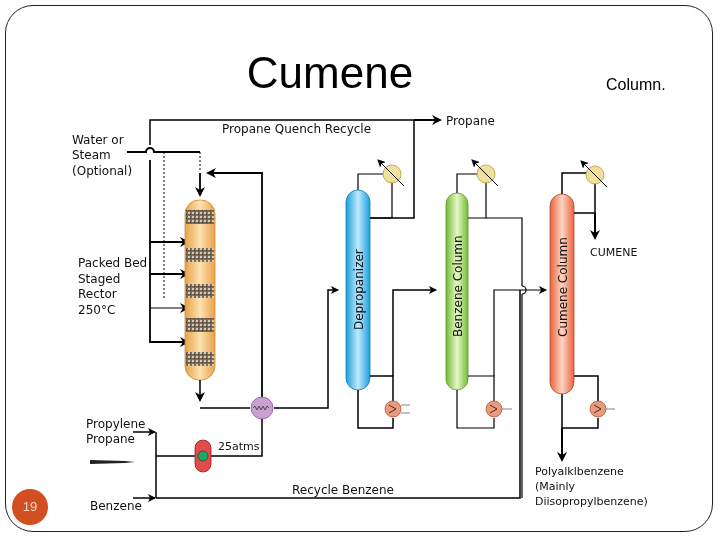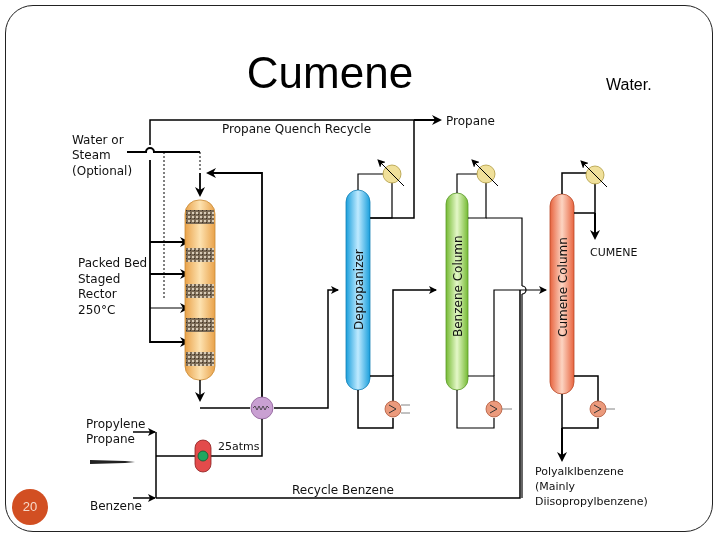--- a/index.html
+++ b/index.html
@@ -11,22 +11,22 @@
   svg { position:absolute; left:0; top:0; }
   .lbl { font-family:"DejaVu Sans", sans-serif; font-size:12px; fill:#111; }
   .lbl-sm { font-family:"DejaVu Sans", sans-serif; font-size:11px; fill:#111; }
   .col-lbl { font-family:"DejaVu Sans", sans-serif; font-size:12px; fill:#111; }
 </style>
 </head>
 <body>
 
 <div class="frame"></div>
 <div class="title">Cumene</div>
-<div class="contd">Water.</div>
-<div class="page-num">20</div>
+<div class="contd">Column.</div>
+<div class="page-num">19</div>
 
 <svg width="720" height="540" viewBox="0 0 720 540">
   <defs>
     <marker id="arr" markerWidth="10" markerHeight="10" refX="8" refY="5" orient="auto" markerUnits="userSpaceOnUse">
       <path d="M0,0 L10,5 L0,10 L3,5 Z" fill="#000"></path>
     </marker>
     <marker id="arrs" markerWidth="8" markerHeight="8" refX="7" refY="4" orient="auto" markerUnits="userSpaceOnUse">
       <path d="M0,0 L8,4 L0,8 L2,4 Z" fill="#000"></path>
     </marker>
     <pattern id="packing" width="4" height="4" patternUnits="userSpaceOnUse">

